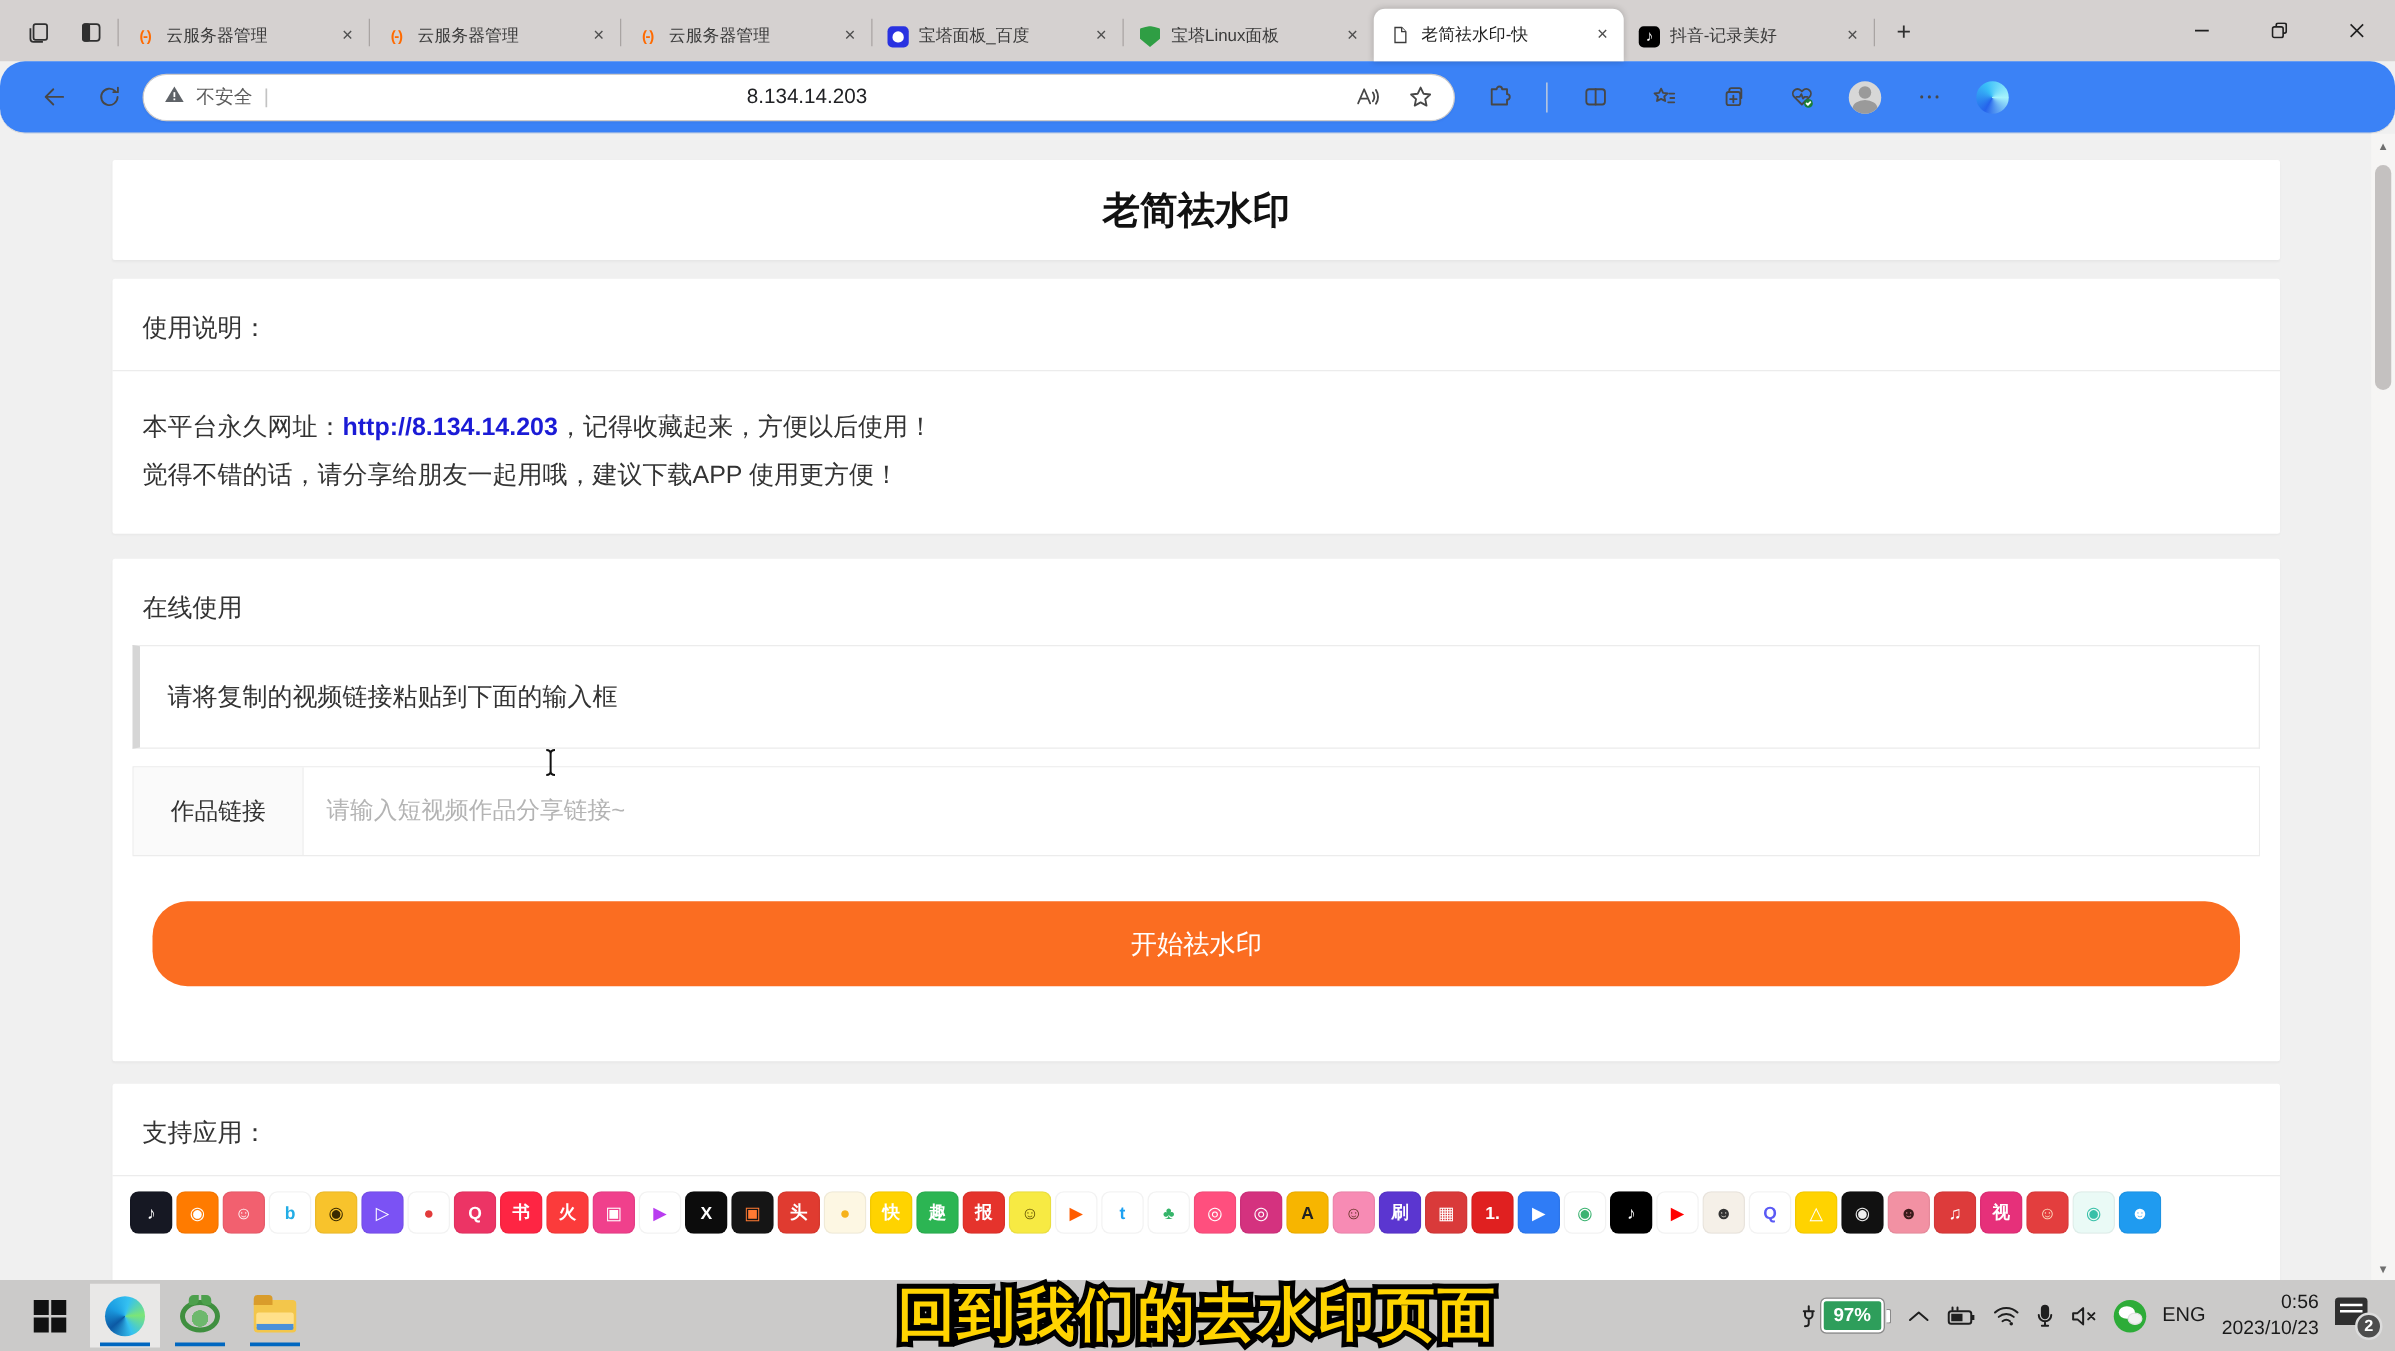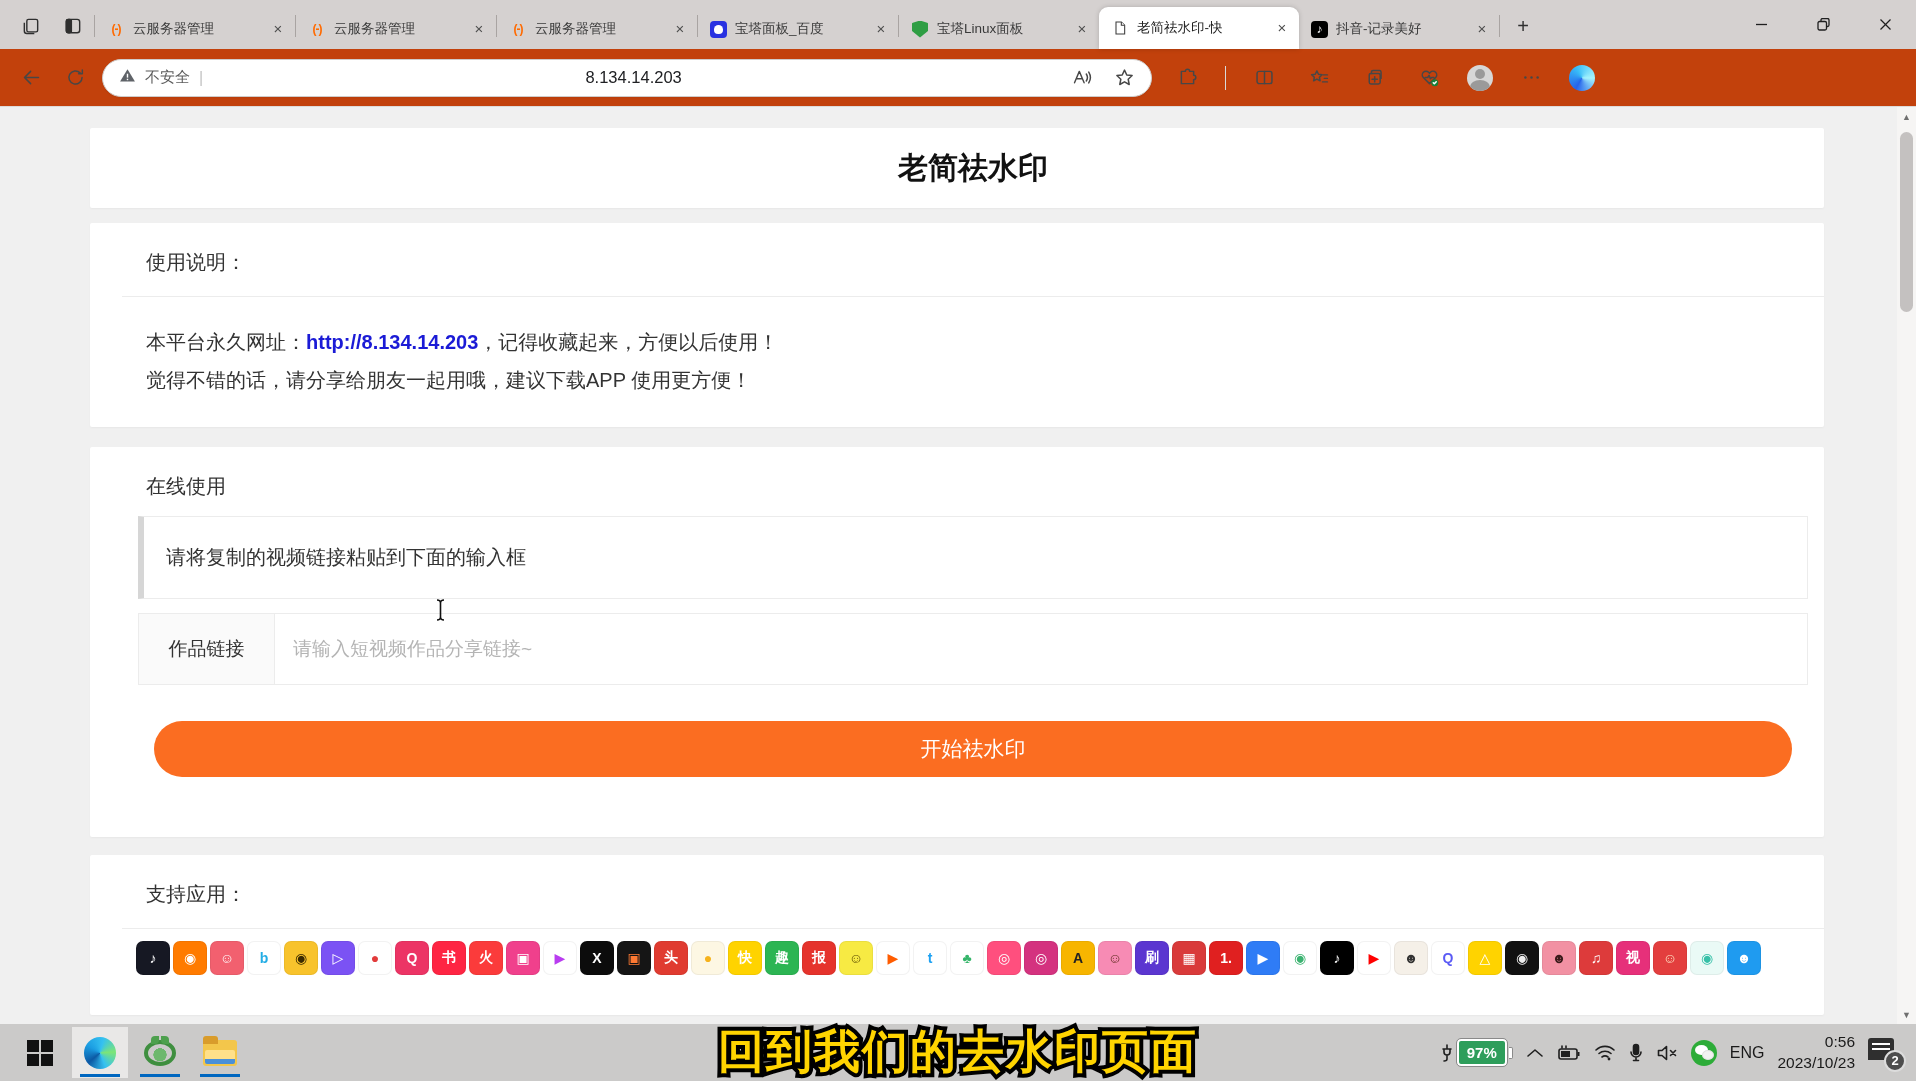--- a/index.html
+++ b/index.html
@@ -25,55 +25,55 @@
   .fav-baidu i { display:block; width:9px; height:9px; margin:4px auto; background:#fff; border-radius:50% 50% 45% 45%; }
   .fav-shield { width:16px; height:17px; background:#2f9e44; border-radius:3px 3px 7px 7px; clip-path:polygon(50% 0,100% 14%,100% 62%,50% 100%,0 62%,0 14%); }
   .fav-doc svg { width:16px; height:16px; stroke:#3c3c3c; fill:#fff; stroke-width:1.6; }
   .fav-douyin { background:#000; border-radius:4px; width:17px; height:17px; color:#fff; font-size:12px; line-height:17px; text-align:center; }
   .newtab { width:30px; height:30px; margin:0 6px 8px 8px; font-size:20px; color:#2f2f2f; display:flex; align-items:center; justify-content:center; }
   .win-controls { margin-left:auto; display:flex; align-self:stretch; }
   .win-btn { width:62px; height:49px; display:flex; align-items:center; justify-content:center; color:#1f1f1f; }
   .win-btn svg { width:13px; height:13px; stroke:#1f1f1f; stroke-width:1.3; fill:none; }
 
   
-  .toolbar { height:58px; background:#c2410c; display:flex; align-items:center; padding:0 14px; gap:10px; border-bottom:1px solid #dddbda; }
+  .toolbar { height:58px; background:#3b82f6; display:flex; align-items:center; padding:0 26px; gap:10px; border-bottom:1px solid #dddbda;border-radius:20px; }
   .tb-ico { width:34px; height:34px; border-radius:6px; display:flex; align-items:center; justify-content:center; flex:0 0 auto; }
   .tb-ico svg { width:21px; height:21px; stroke:#474747; fill:none; stroke-width:1.7; stroke-linecap:round; stroke-linejoin:round; }
   .addr { flex:1; max-width:1050px; height:38px; background:#fff; border:1px solid #cfccca; border-radius:19px; display:flex; align-items:center; padding:0 10px 0 16px; gap:9px; box-shadow:0 1px 2px rgba(0,0,0,.05); }
   .addr .warn svg { width:17px; height:17px; }
   .addr .sec { color:#5c5c5c; font-size:15px; }
   .addr .pipe { color:#c3c3c3; font-size:16px; }
   .addr .url { color:#202124; font-size:16.5px; flex:1;text-align:center; }
   .tb-right { display:flex; align-items:center; gap:21px; margin-left:8px; }
   .tb-divider { width:1px; height:24px; background:#d9d9d9; }
   .avatar-ico { width:26px; height:26px; border-radius:50%; background:#d7d7d7; position:relative; overflow:hidden; }
   .avatar-ico::before { content:""; position:absolute; top:4px; left:8px; width:10px; height:10px; border-radius:50%; background:#9a9a9a; }
   .avatar-ico::after { content:""; position:absolute; top:15px; left:3px; width:20px; height:14px; border-radius:50%; background:#9a9a9a; }
   .copilot { width:26px; height:26px; border-radius:50%; background:conic-gradient(from 210deg,#2563eb,#38bdf8,#a5f3fc,#2563eb); }
 
   
   .viewport { position:relative; height:917px; background:#f0f0f0; overflow:hidden; }
   .page-content { padding:21px 92px 0 90px; }
-  .card { background:#fff; border-radius:2px; box-shadow:0 1px 2px rgba(0,0,0,.04);padding-left:32px; }
+  .card { background:#fff; border-radius:2px; box-shadow:0 1px 2px rgba(0,0,0,.04); }
   .title-card { height:80px; display:flex; align-items:center; justify-content:center; margin-bottom:15px; }
   .page-title { font-size:30px; font-weight:bold; color:#111; }
   .sect-head { font-size:20px; color:#333; padding:26px 24px 20px 24px; border-bottom:1px solid #ececec; }
   .usage-card { margin-bottom:20px; padding-bottom:28px; }
   .usage-body { padding:26px 24px 0 24px; font-size:20px; color:#333; line-height:38px; }
   .usage-link { color:#1b1bd6; font-weight:bold; text-decoration:none; }
   .online-card { margin-bottom:18px; padding-bottom:60px; }
   .pt-row { display:flex; justify-content:center; margin-top:22px; border-bottom:1px solid #efefef; }
   .ptab { font-size:20px; color:#2f2f2f; padding:14px 24px 16px 24px; margin-bottom:-1px; border-bottom:3px solid transparent; cursor:default; }
   .ptab.active { color:#3f9e8e; border-bottom-color:#48a08d; }
   .notice-box { margin:16px 16px 0 16px; border:1px solid #ececec; border-left:6px solid #d6d6d6; background:#fff; padding:27px 22px; font-size:20px; color:#333; }
   .input-row { margin:14px 16px 0 16px; border:1px solid #ececec; display:flex; height:72px; }
   .input-label { width:136px; background:#fafafa; border-right:1px solid #ececec; display:flex; align-items:center; justify-content:center; font-size:19px; color:#333; }
   .input-row input { flex:1; border:none; outline:none; font-size:19px; padding:0 18px; color:#333; font-family:inherit; }
   .input-row input::placeholder { color:#b4b4b4; }
-  .submit-btn { display:block; width:calc(100% - 64px); margin:36px 32px 0 32px; height:56px; border:none; border-radius:28px; background:#fb6d21; color:#fff; font-size:21px; font-family:inherit; cursor:pointer; }
+  .submit-btn { display:block; width:calc(100% - 64px); margin:36px 32px 0 32px; height:68px; border:none; border-radius:28px; background:#fb6d21; color:#fff; font-size:21px; font-family:inherit; cursor:pointer; }
   .apps-card { padding-bottom:30px; }
   .app-row { display:flex; flex-wrap:nowrap; gap:3px; padding:12px 14px 10px 14px; overflow:hidden; }
   .app-icon { width:34px; height:34px; border-radius:7px; flex:0 0 auto; display:flex; align-items:center; justify-content:center; font-size:14px; font-weight:bold; border:1px solid rgba(0,0,0,.05); }
 
   
   .scrollbar { position:absolute; top:0; right:0; width:19px; height:100%; background:#f6f5f4; display:flex; flex-direction:column; align-items:center; }
   .sb-arrow { height:19px; width:19px; display:flex; align-items:center; justify-content:center; color:#6f6f6f; font-size:9px; flex:0 0 auto; }
   .sb-track { flex:1; width:100%; position:relative; }
   .sb-thumb { position:absolute; top:6px; left:3px; width:13px; height:180px; background:#c4c1c0; border-radius:7px; }
 

